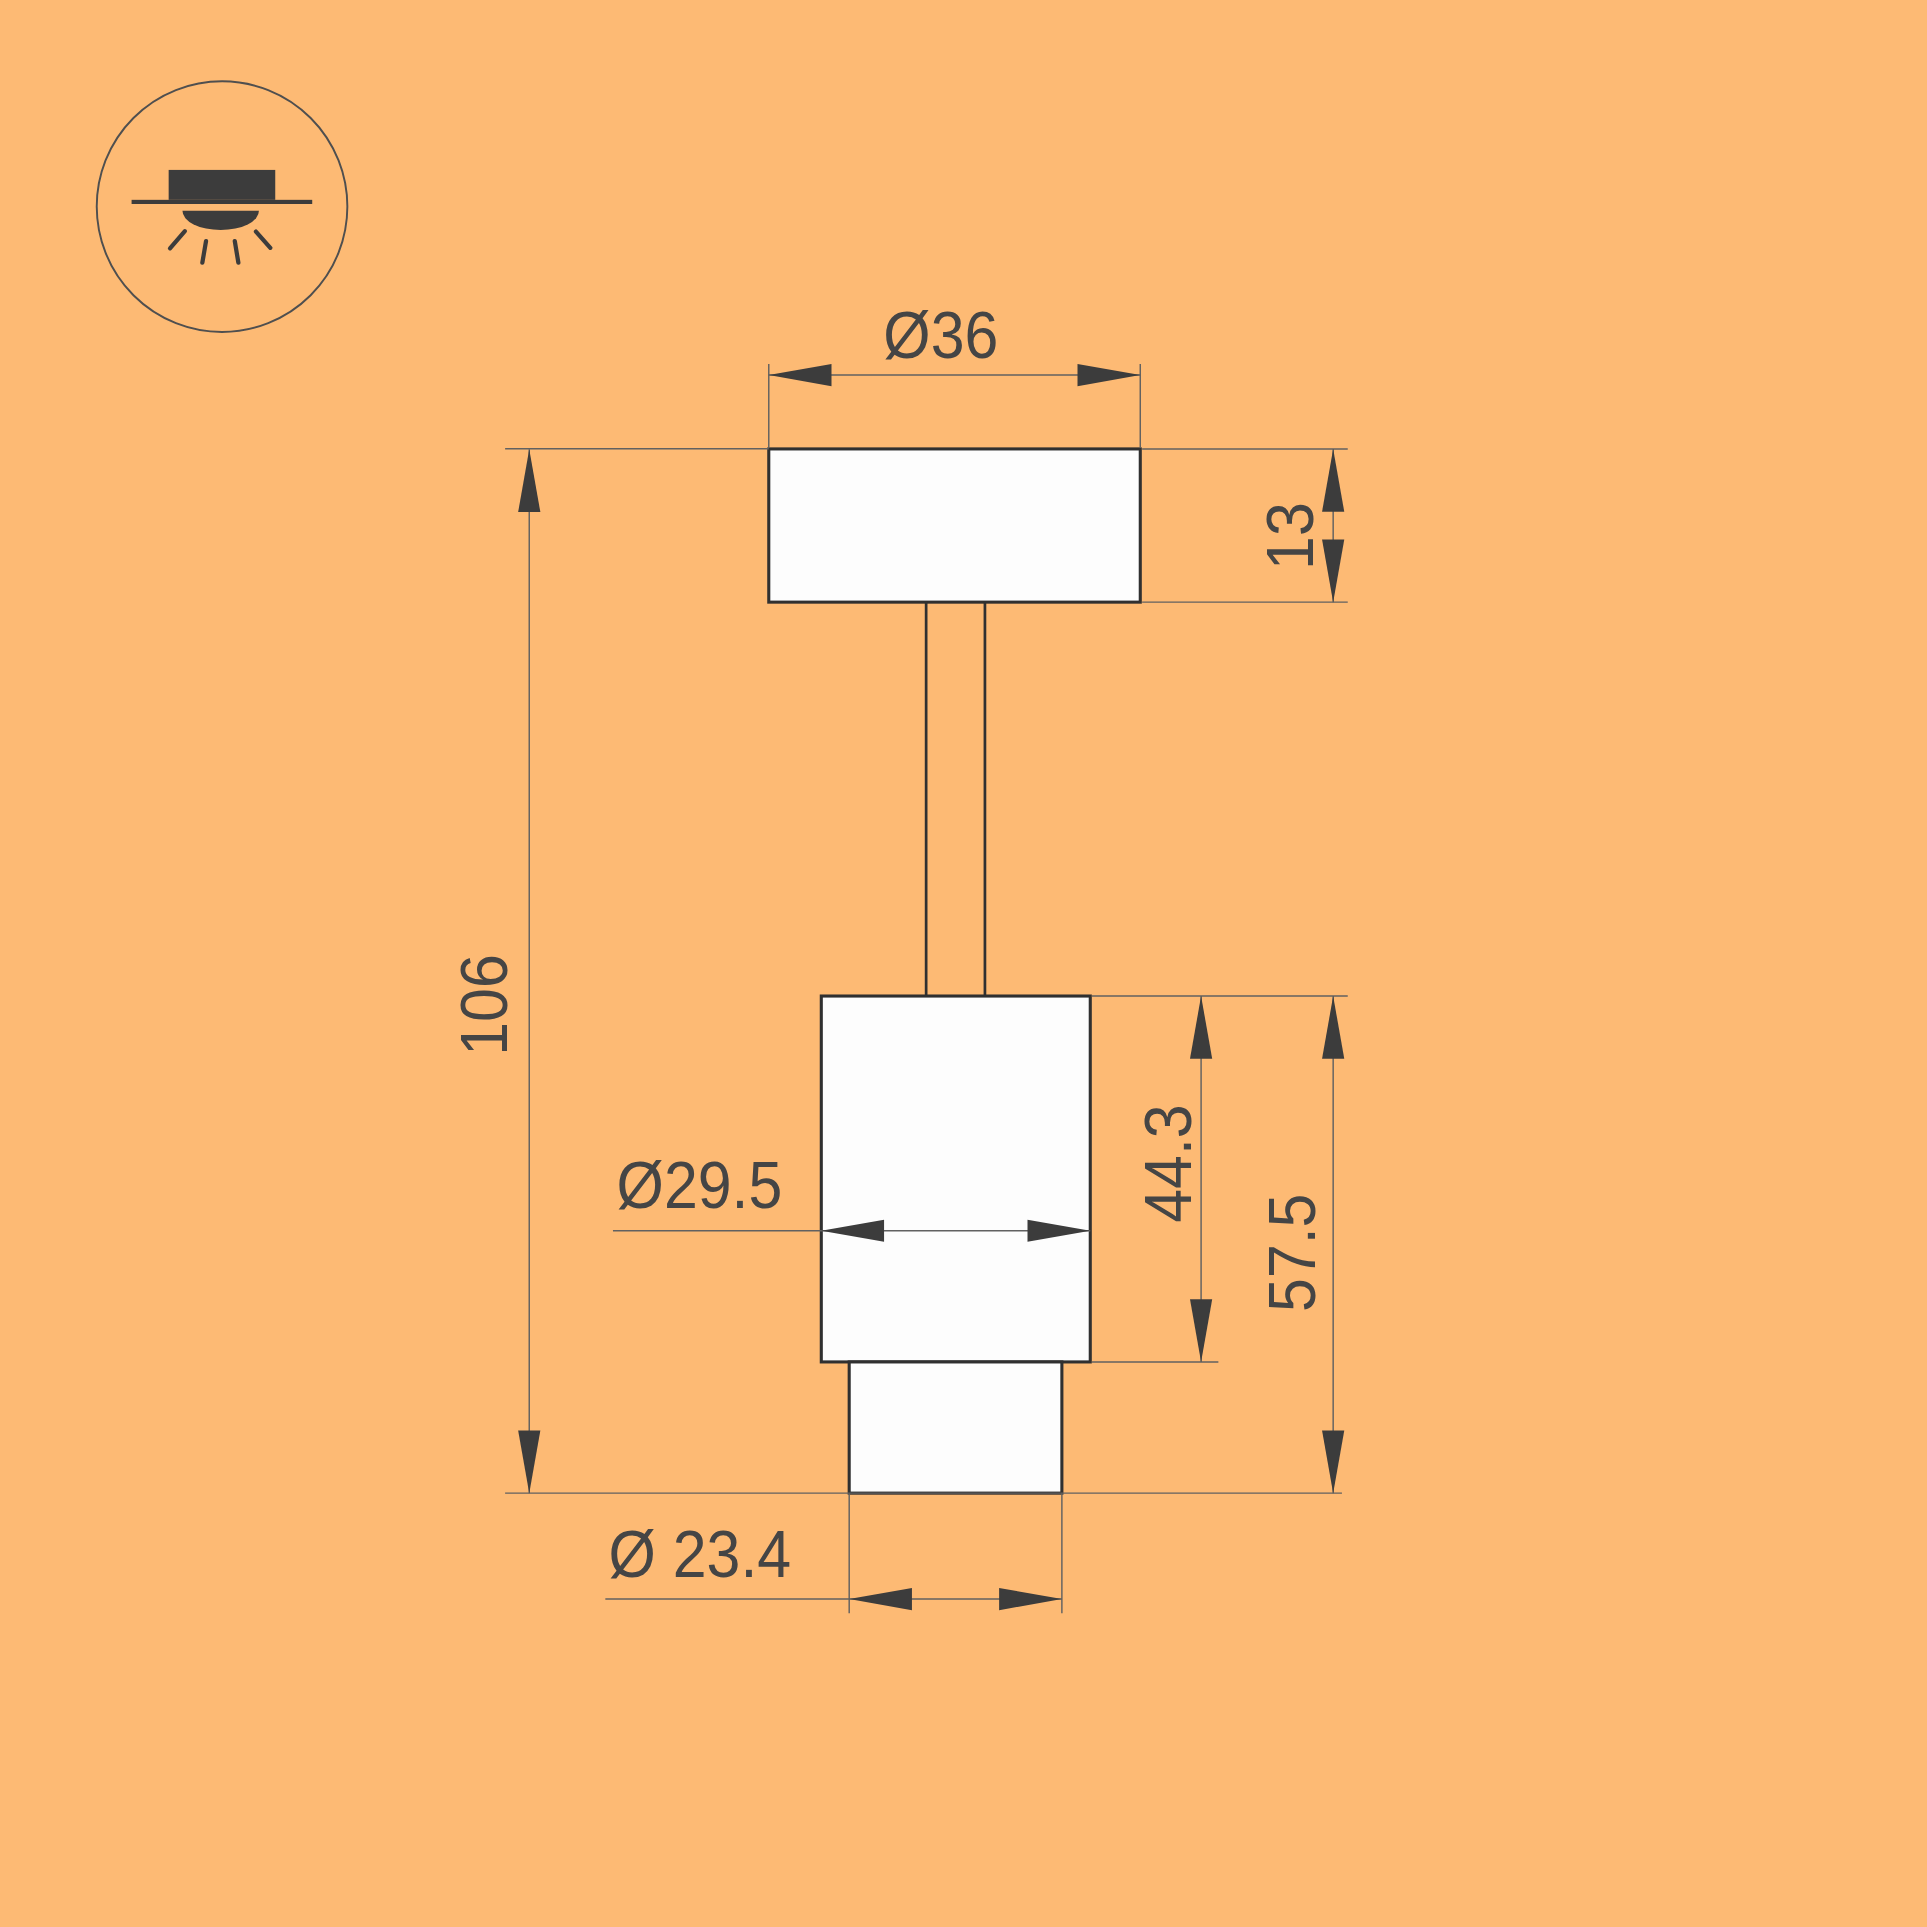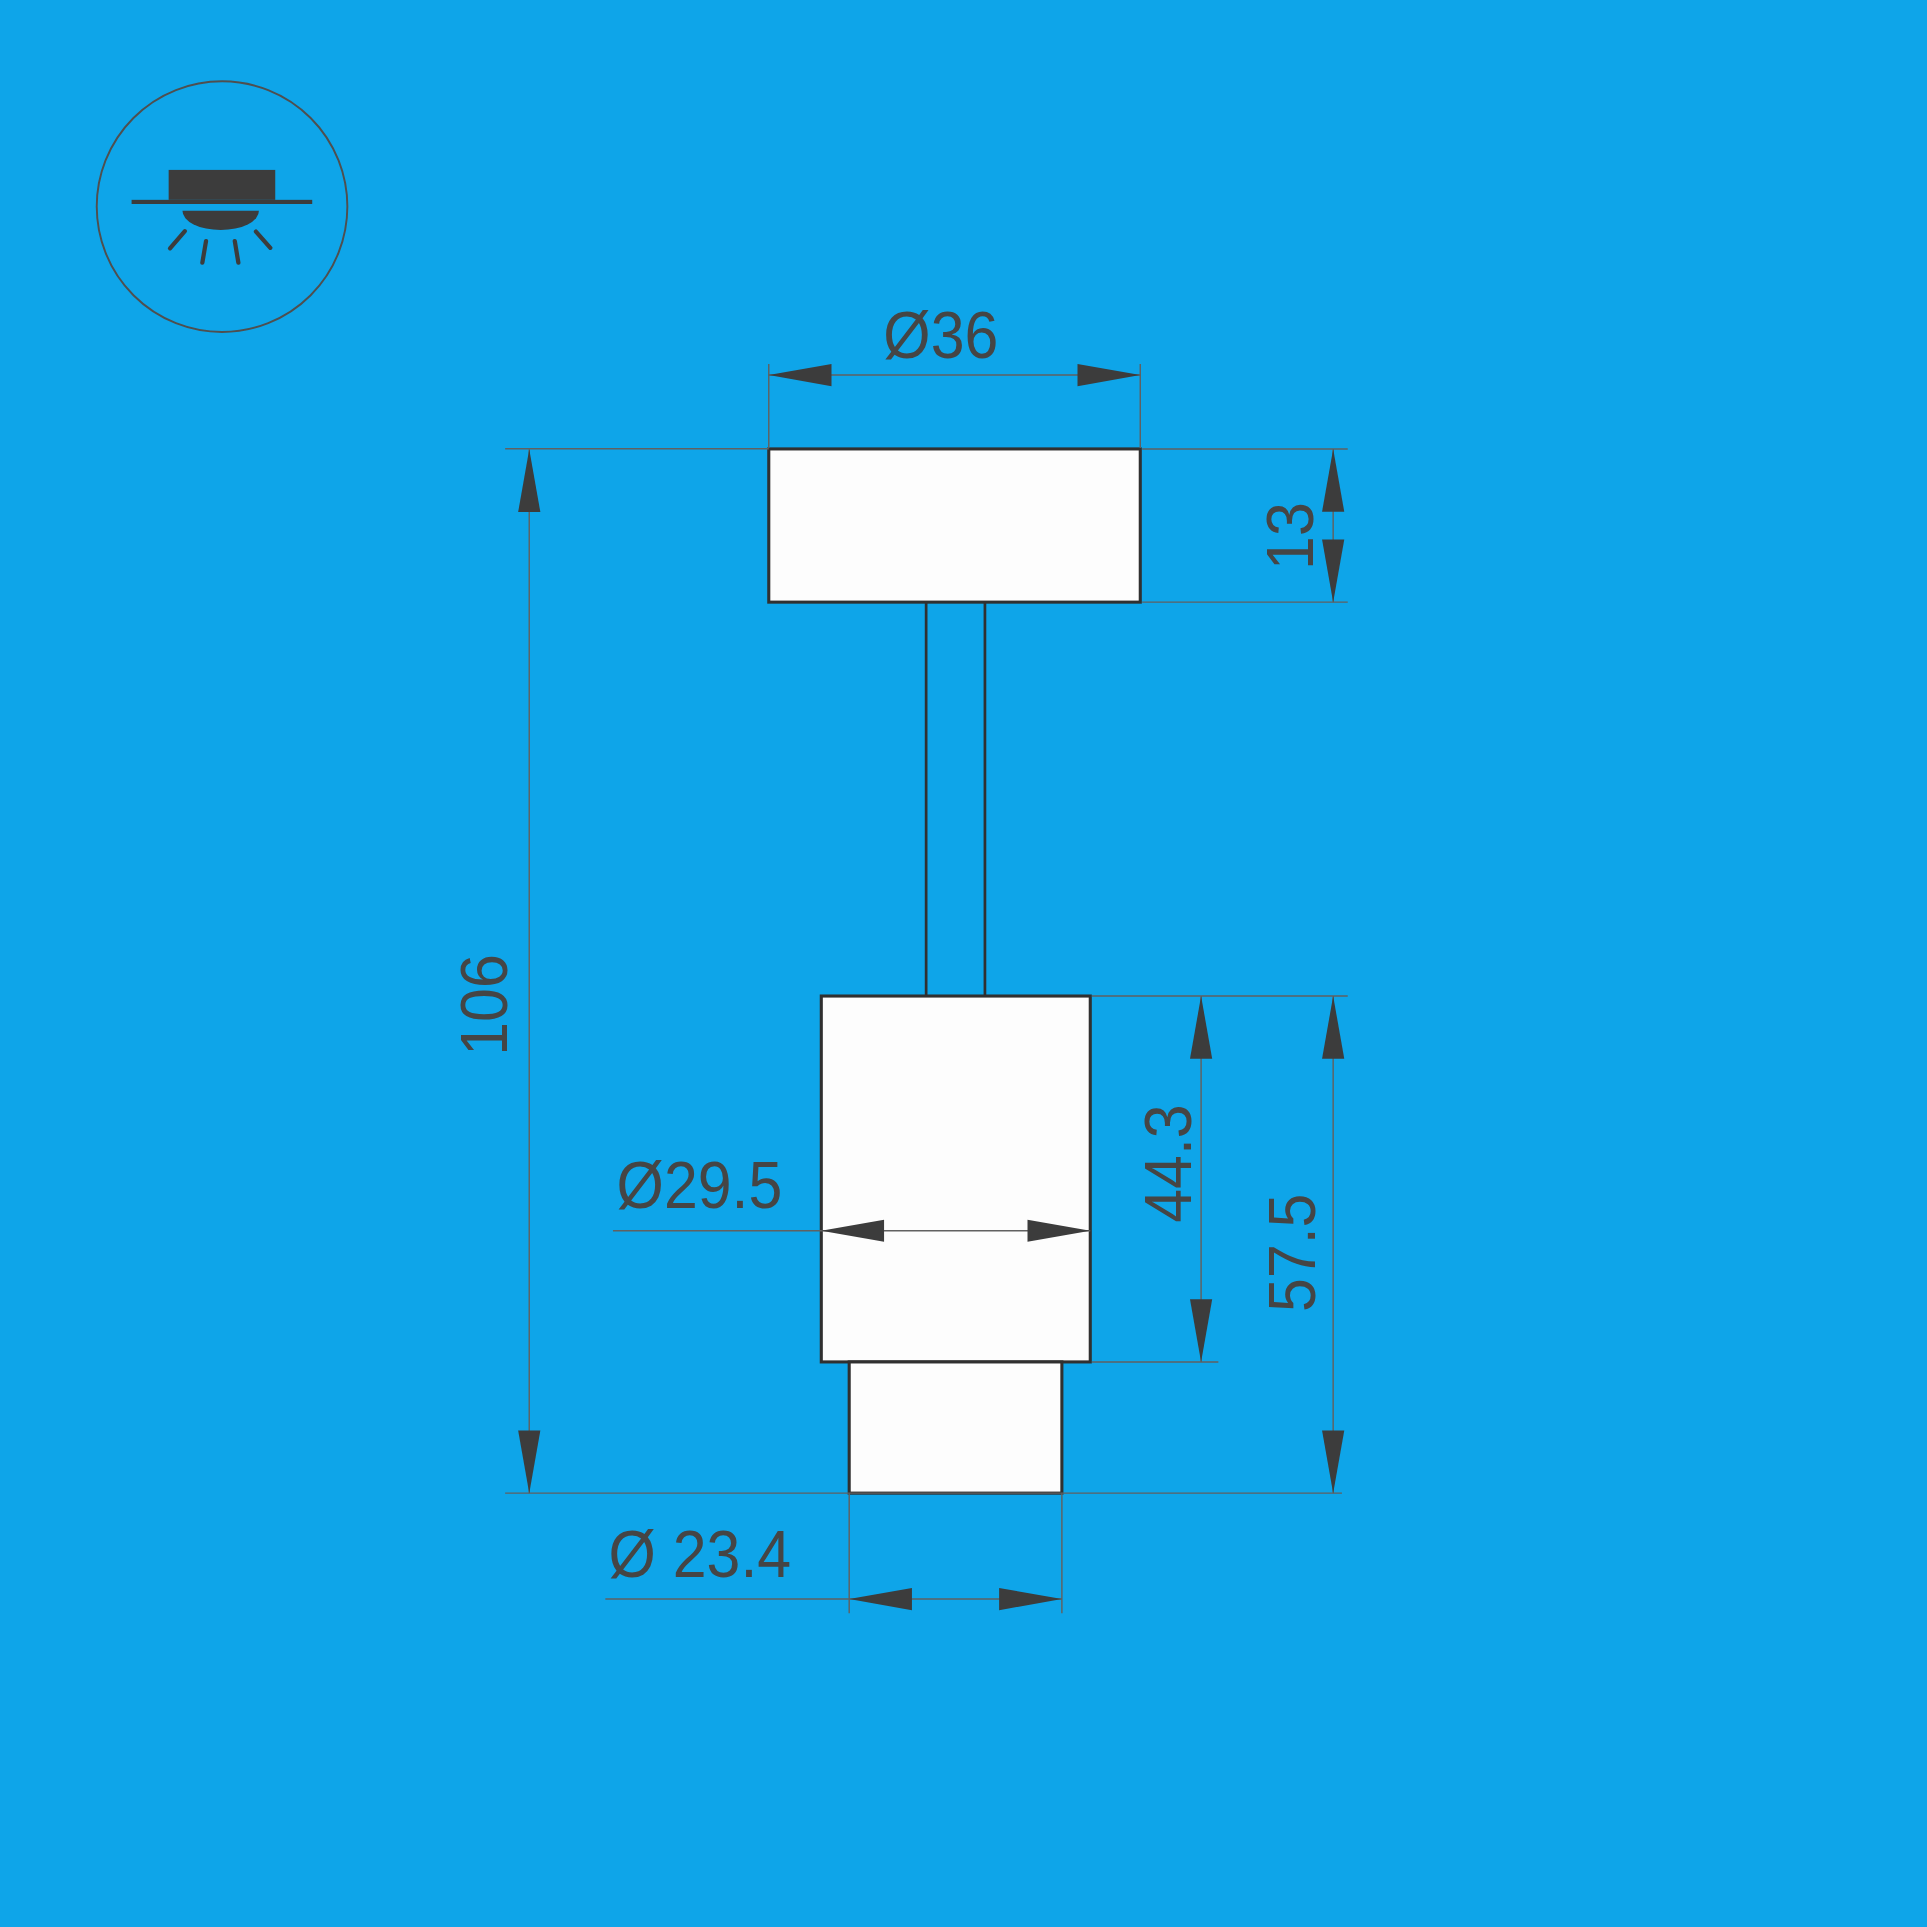--- a/index.html
+++ b/index.html
@@ -1,16 +1,16 @@
 <!DOCTYPE html>
 <html><head>
 <meta charset="utf-8">
 <style>
   html,body{margin:0;padding:0;background:#fcfcfc;}
-  #page{width:1927px;height:1927px;position:relative;background:#0ea5e9;overflow:hidden;}
+  #page{width:1927px;height:1927px;position:relative;background:#fdba74;overflow:hidden;}
   svg{position:absolute;left:0;top:0;}
   text{font-family:"Liberation Sans",sans-serif;fill:#454545;}
 </style>
 </head>
 <body>
 <div id="page">
 <svg width="1927" height="1927" viewBox="0 0 1996 1996">
 
   <g>
     <circle cx="230" cy="214" r="129.8" fill="none" stroke="#4f4f4f" stroke-width="2"></circle>

